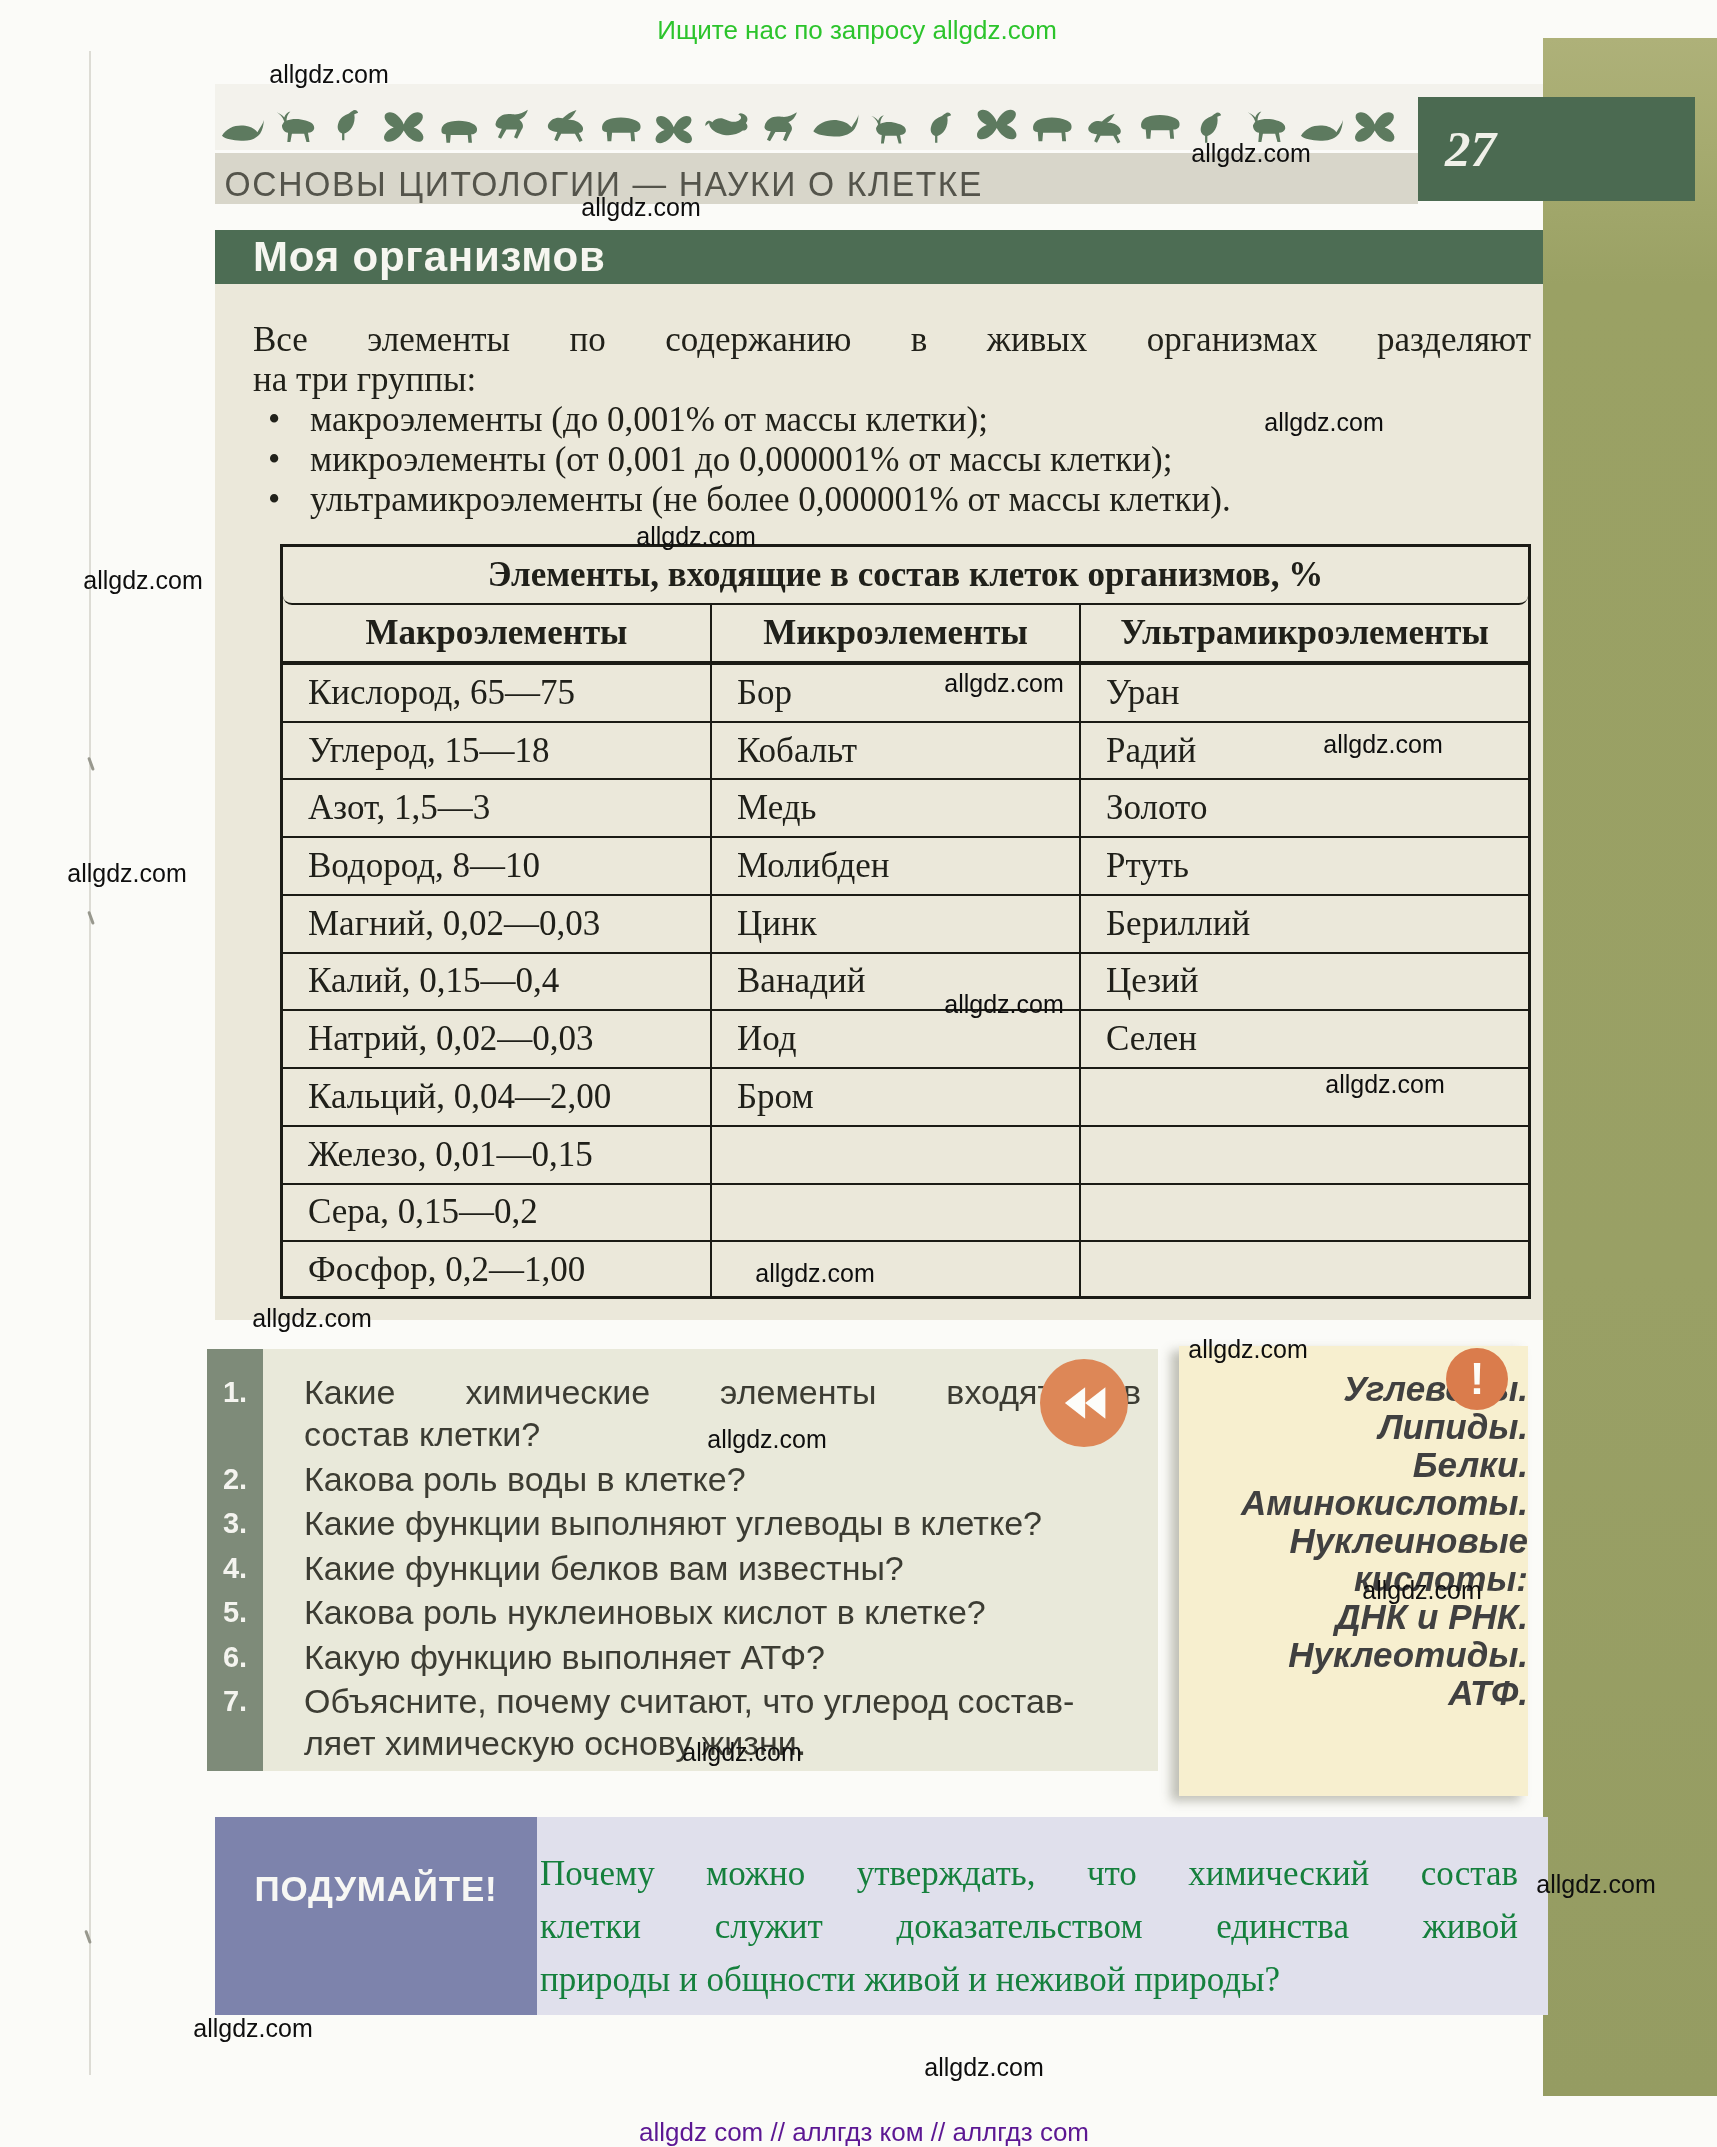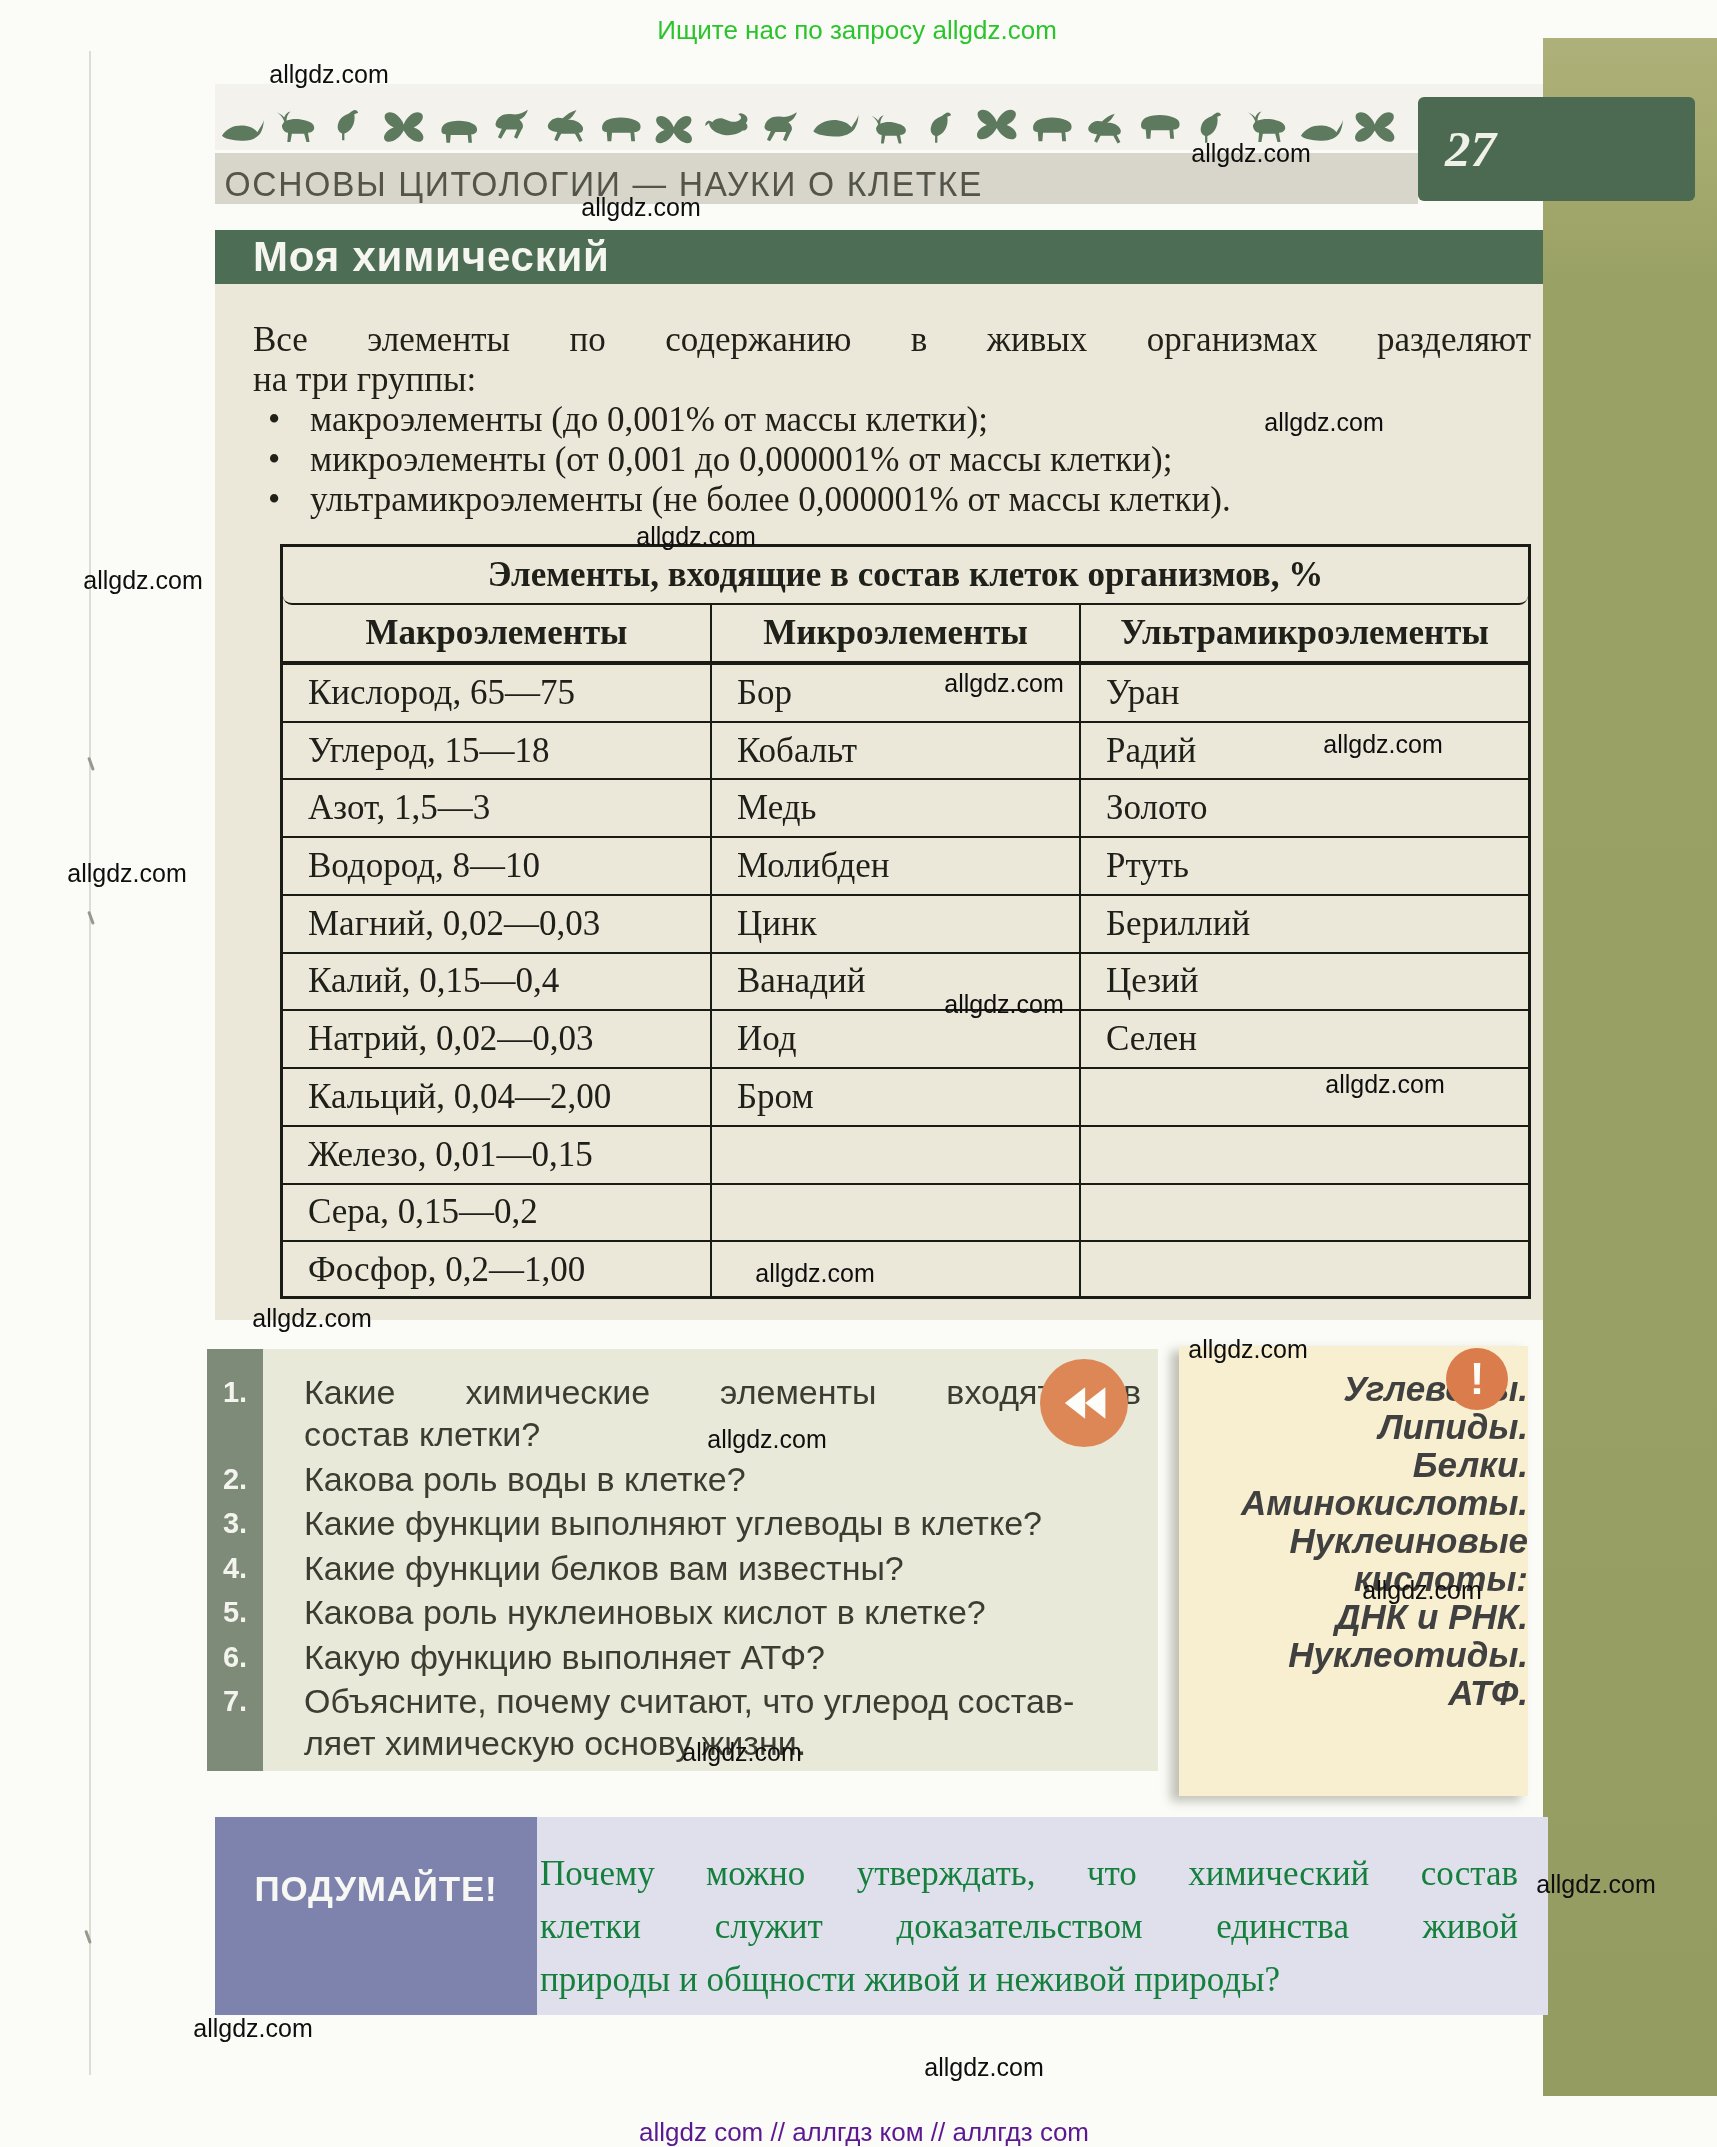--- a/index.html
+++ b/index.html
@@ -28,21 +28,21 @@
   .animal{height:39px;width:49px;fill:#5d7a5f;}
   .animals svg:nth-child(3n){height:44px;}
   .animals svg:nth-child(4n+1){height:34px;}
   .chapter-strip{left:215px;top:153px;width:1203px;height:51px;background:#d8d6ca;
       display:flex;align-items:flex-end;}
   .chapter-strip span{font-family:"Liberation Sans",sans-serif;font-size:35px;color:#54544b;
       letter-spacing:1.7px;padding-left:10px;transform:scaleX(.96);transform-origin:left center;white-space:nowrap;}
   .olive-band{left:1543px;top:38px;width:175px;height:2058px;
       background:linear-gradient(to bottom,#aeb179 0%,#a6ab70 5%,#9aa164 12%,#99a065 60%,#959c62 100%);}
   .page-tab{left:1418px;top:97px;width:277px;height:104px;background:#4b6a51;
-      display:flex;align-items:center;z-index:5;border-radius:6px;}
+      display:flex;align-items:center;z-index:5;}
   .page-tab span{font-size:51px;font-style:italic;font-weight:bold;color:#eff0e8;padding-left:27px;}
 
   
   .section-banner{left:215px;top:230px;width:1328px;height:54px;background:#4d6d54;
       display:flex;align-items:center;z-index:4;}
   .section-banner span{font-family:"Liberation Sans",sans-serif;font-weight:bold;font-size:42px;
       color:#f6f6f0;padding-left:38px;letter-spacing:0.8px;}
   .beige{left:215px;top:284px;width:1328px;height:1036px;background:#ebe8da;}
 
   
@@ -182,21 +182,21 @@
         <use href="#sym-butterfly"></use>
       </svg>
     </div>
 
   <div class="abs chapter-strip">
     <span>ОСНОВЫ ЦИТОЛОГИИ — НАУКИ О КЛЕТКЕ</span>
   </div>
 
   <div class="abs beige"></div>
   <div class="abs section-banner">
-    <span>Моя химический</span>
+    <span>Моя организмов</span>
   </div>
 
   <div class="abs intro">
     <div class="jl">Все элементы по содержанию в живых организмах разделяют</div>
     <div>на три группы:</div>
     <div class="bullet">макроэлементы (до 0,001% от массы клетки);</div>
     <div class="bullet">микроэлементы (от 0,001 до 0,000001% от массы клетки);</div>
     <div class="bullet">ультрамикроэлементы (не более 0,000001% от массы клетки).</div>
   </div>
 

